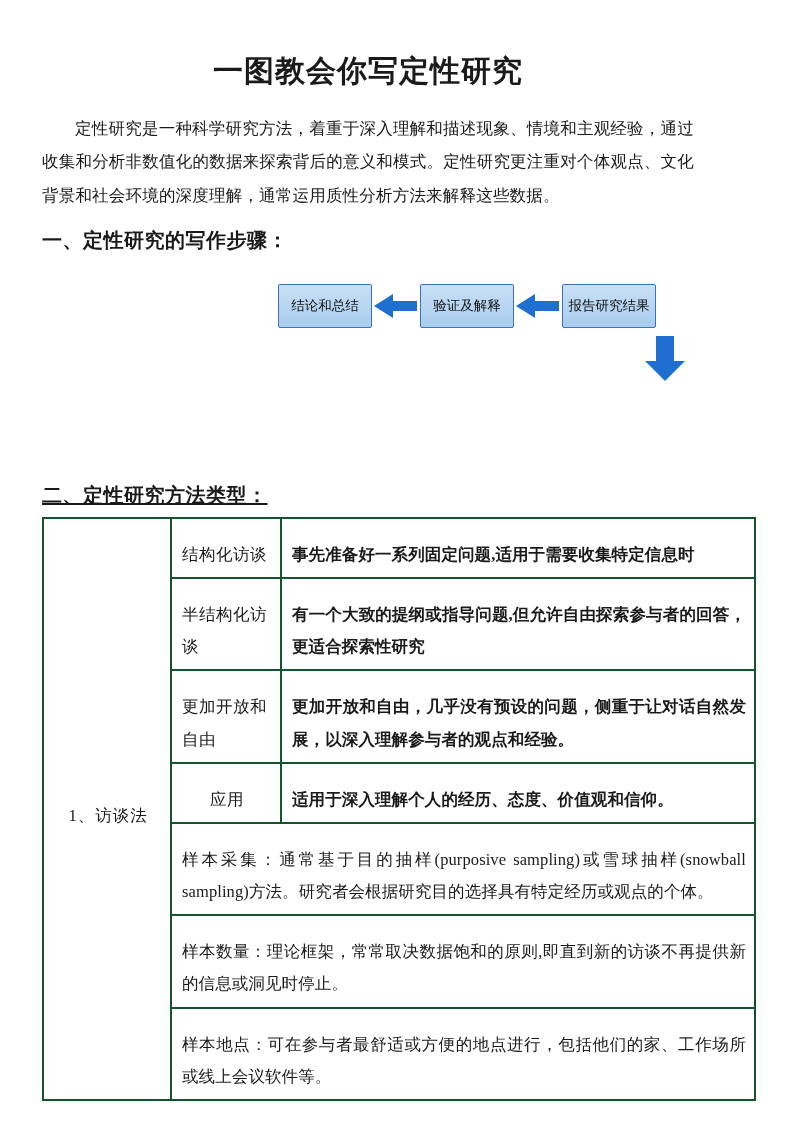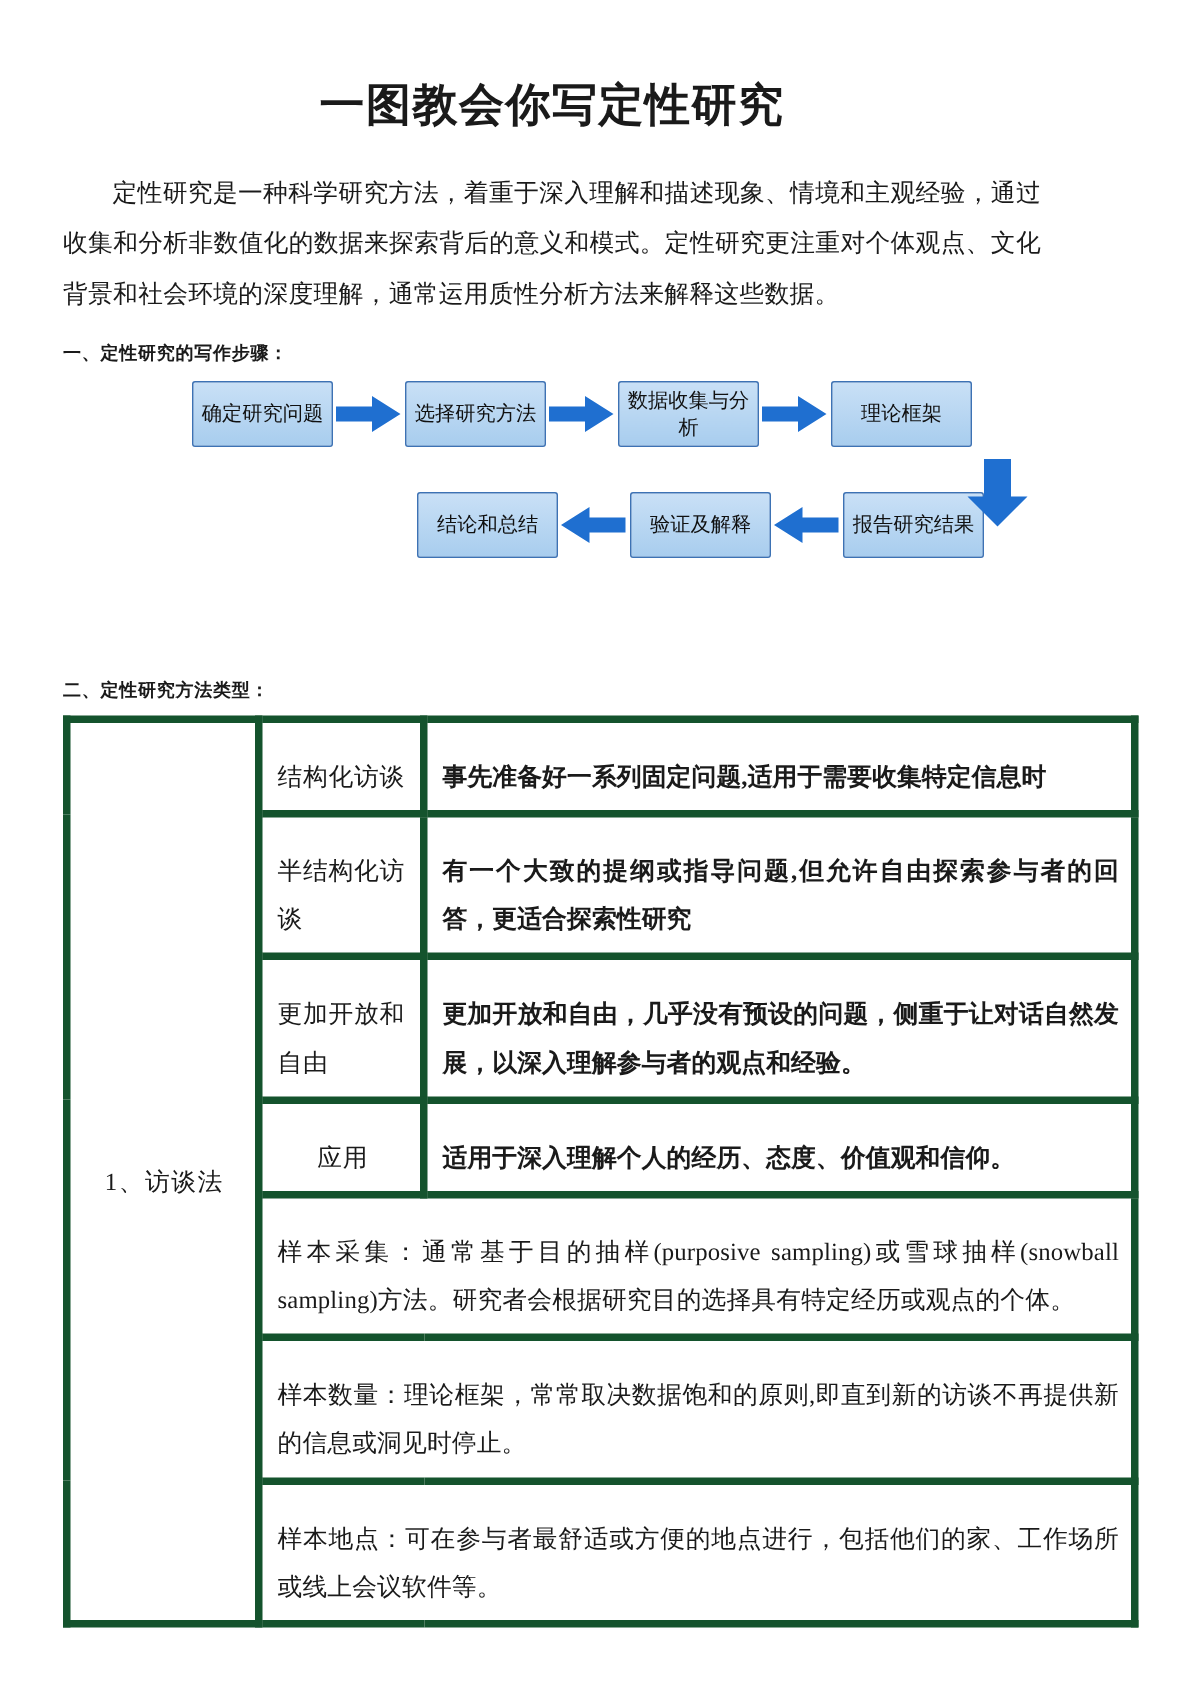--- a/index.html
+++ b/index.html
@@ -40,27 +40,28 @@
     margin: 22px 0 0 0;
     font-size: 16.5px;
     line-height: 2.05;
     text-align: justify;
     text-indent: 2em;
     letter-spacing: 0.2px;
   }
 
   
   .section-heading {
-    font-size: 12px;
+    font-size: 20px;
     font-weight: bold;
     margin: 14px 0 0 0;
     letter-spacing: 0.5px;
   }
   .section-heading.second {
     margin-top: 18px;
+    text-decoration: underline;
   }
 
   
   .flow {
     position: relative;
     height: 180px;
     margin-top: 10px;
   }
   .flow-row {
     display: flex;
@@ -108,21 +109,21 @@
   .flow-down svg { display: block; }
 
   
   .method-table {
     width: 712px;
     border-collapse: collapse;
     margin-top: 8px;
     table-layout: fixed;
   }
   .method-table td {
-    border: 5px solid #14532d;
+    border: 2px solid #14532d;
     vertical-align: middle;
     font-size: 16.5px;
     line-height: 1.95;
     padding: 20px 8px 6px 10px;
   }
   .col-category { width: 128px; }
   .col-subtype  { width: 110px; }
   .col-desc     { width: 474px; }
 
   .cell-category {
@@ -155,41 +156,20 @@
 <div class="page">
 
   <h1 class="doc-title">一图教会你写定性研究</h1>
 
   <p class="intro">定性研究是一种科学研究方法，着重于深入理解和描述现象、情境和主观经验，通过收集和分析非数值化的数据来探索背后的意义和模式。定性研究更注重对个体观点、文化背景和社会环境的深度理解，通常运用质性分析方法来解释这些数据。</p>
 
   <div class="section-heading">一、定性研究的写作步骤：</div>
 
   <div class="flow">
 
-    <div class="flow-row row1">
-      <div class="flow-box">确定研究问题</div>
-      <div class="flow-arrow">
-        <svg width="44" height="26" viewBox="0 0 44 26" aria-hidden="true">
-          <polygon points="0,8 24,8 24,1 43,13 24,25 24,18 0,18" fill="#1f6fd0"></polygon>
-        </svg>
-      </div>
-      <div class="flow-box">选择研究方法</div>
-      <div class="flow-arrow">
-        <svg width="44" height="26" viewBox="0 0 44 26" aria-hidden="true">
-          <polygon points="0,8 24,8 24,1 43,13 24,25 24,18 0,18" fill="#1f6fd0"></polygon>
-        </svg>
-      </div>
-      <div class="flow-box">数据收集与分析</div>
-      <div class="flow-arrow">
-        <svg width="44" height="26" viewBox="0 0 44 26" aria-hidden="true">
-          <polygon points="0,8 24,8 24,1 43,13 24,25 24,18 0,18" fill="#1f6fd0"></polygon>
-        </svg>
-      </div>
-      <div class="flow-box">理论框架</div>
-    </div>
 
     <div class="flow-down">
       <svg width="42" height="46" viewBox="0 0 42 46" aria-hidden="true">
         <polygon points="12,0 30,0 30,25 41,25 21,45 1,25 12,25" fill="#1f6fd0"></polygon>
       </svg>
     </div>
 
     <div class="flow-row row2">
       <div class="flow-box">结论和总结</div>
       <div class="flow-arrow">

